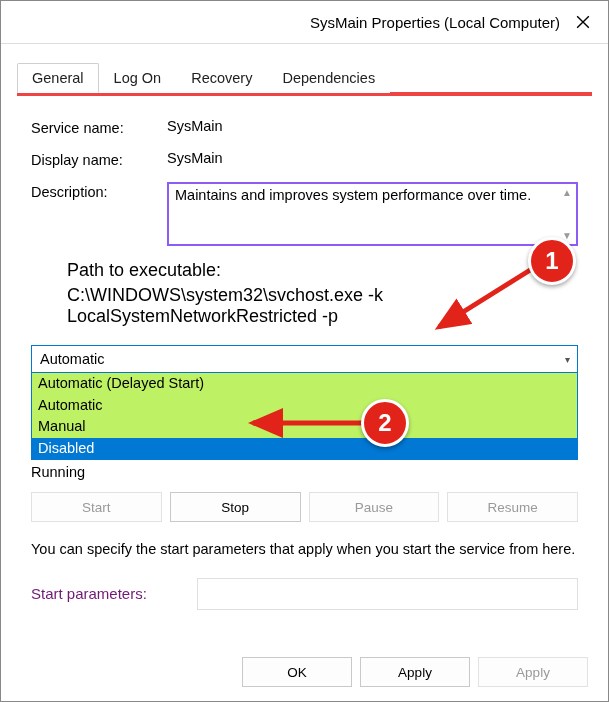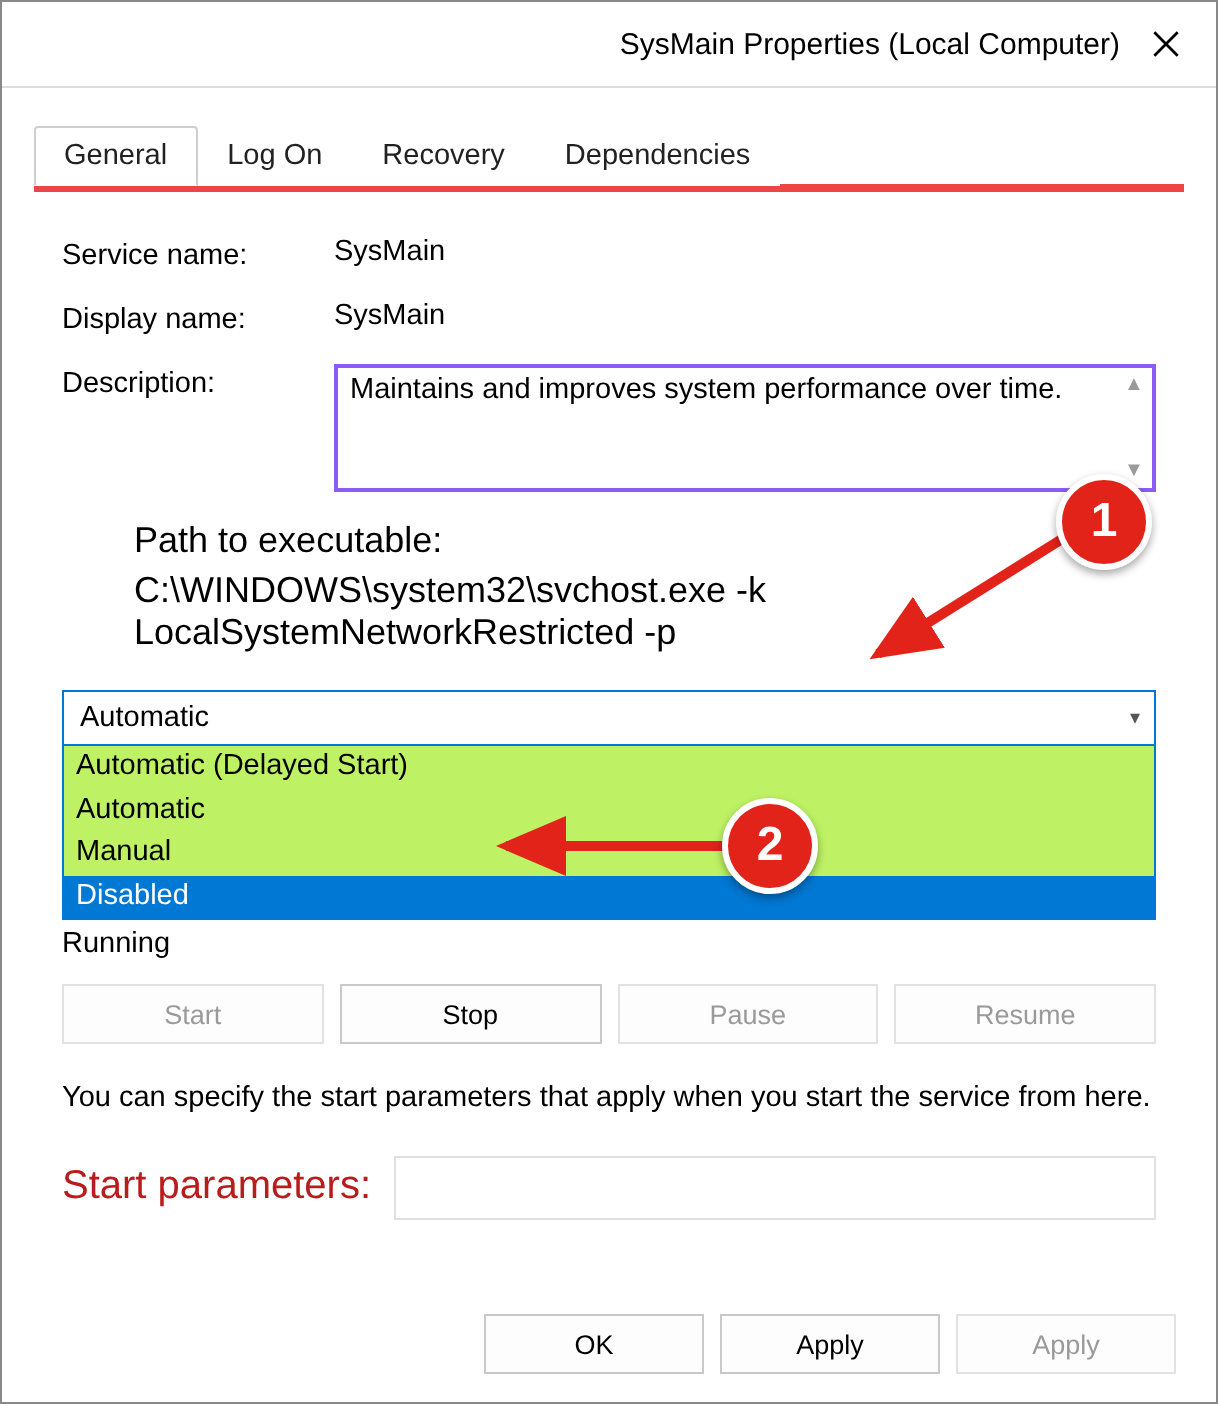--- a/index.html
+++ b/index.html
@@ -215,22 +215,22 @@
     margin-bottom: 18px;
   }
   .params-row {
     display: flex;
     align-items: center;
     margin-bottom: 18px;
   }
   .params-row .label {
     width: 166px;
     flex: 0 0 166px;
-    font-size: 20px;
-    color: #b91c1c;
+    font-size: 15px;
+    color: #701a75;
   }
   .params-row input {
     flex: 1;
     height: 26px;
     border: 1px solid #e0e0e0;
     background: #fff;
     padding: 2px 6px;
     font-size: 14.5px;
   }
   .params-row input:disabled { color: #9a9a9a; background: #fff; }

